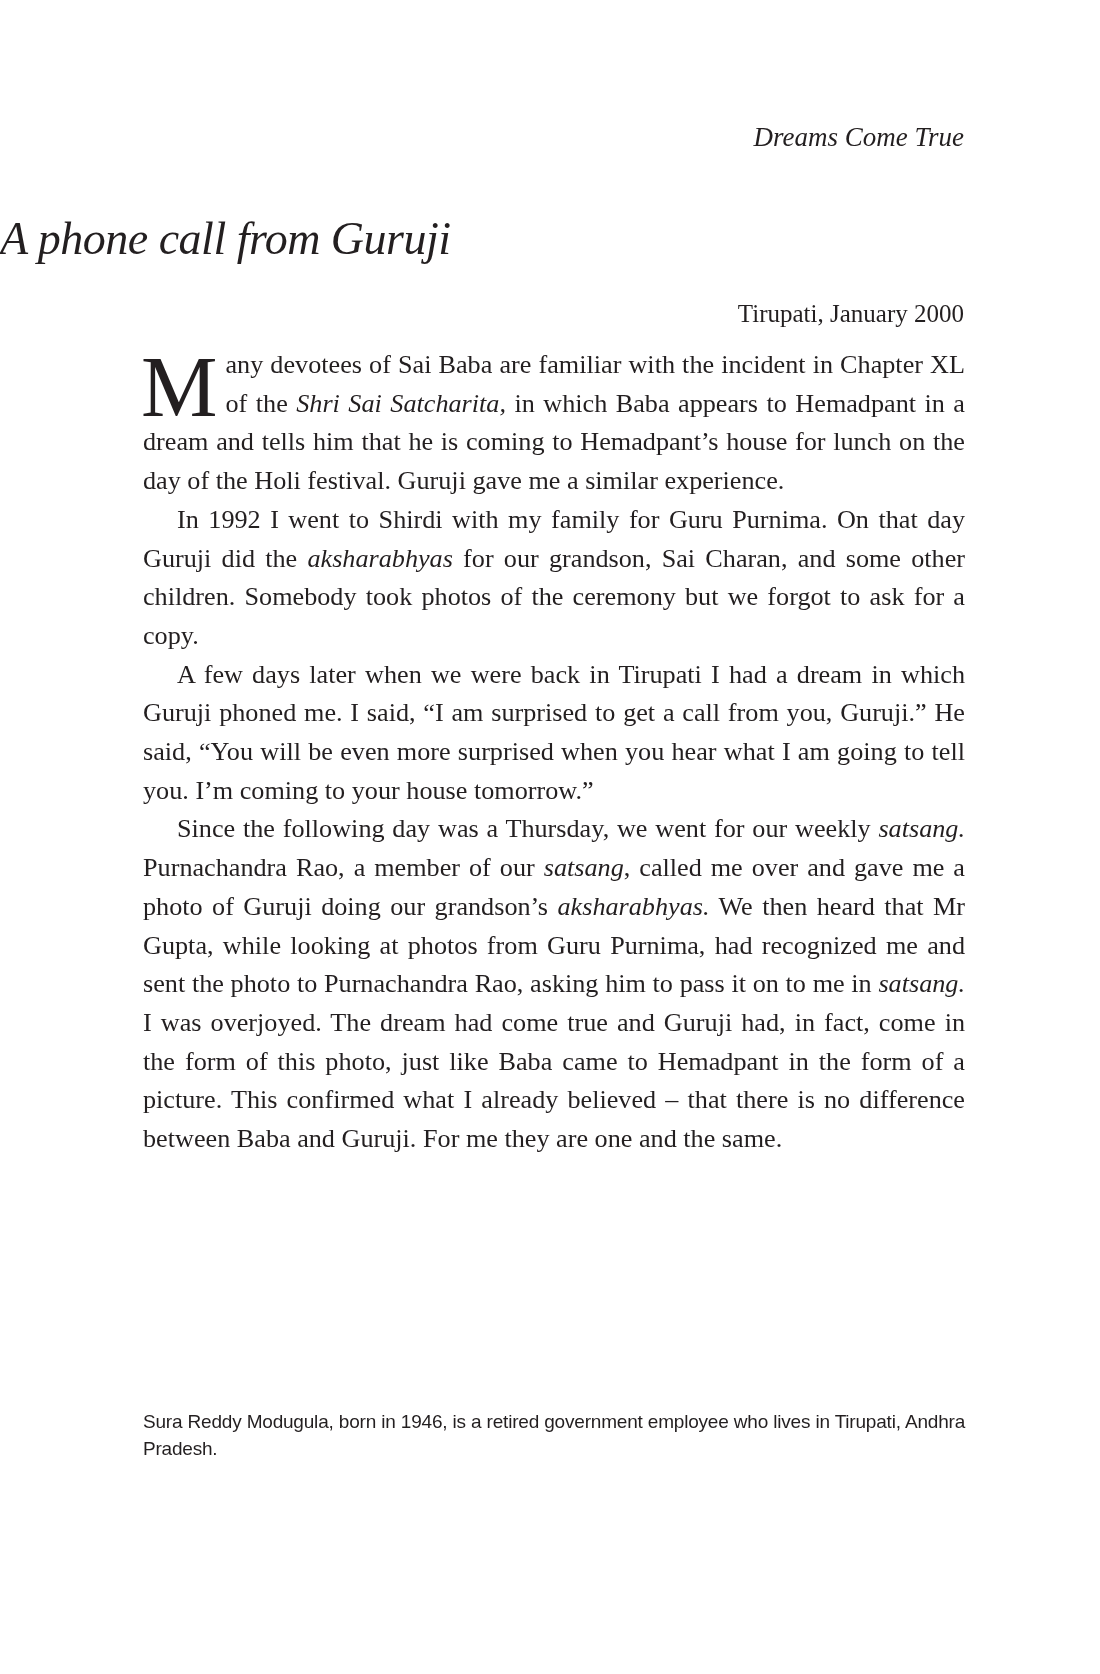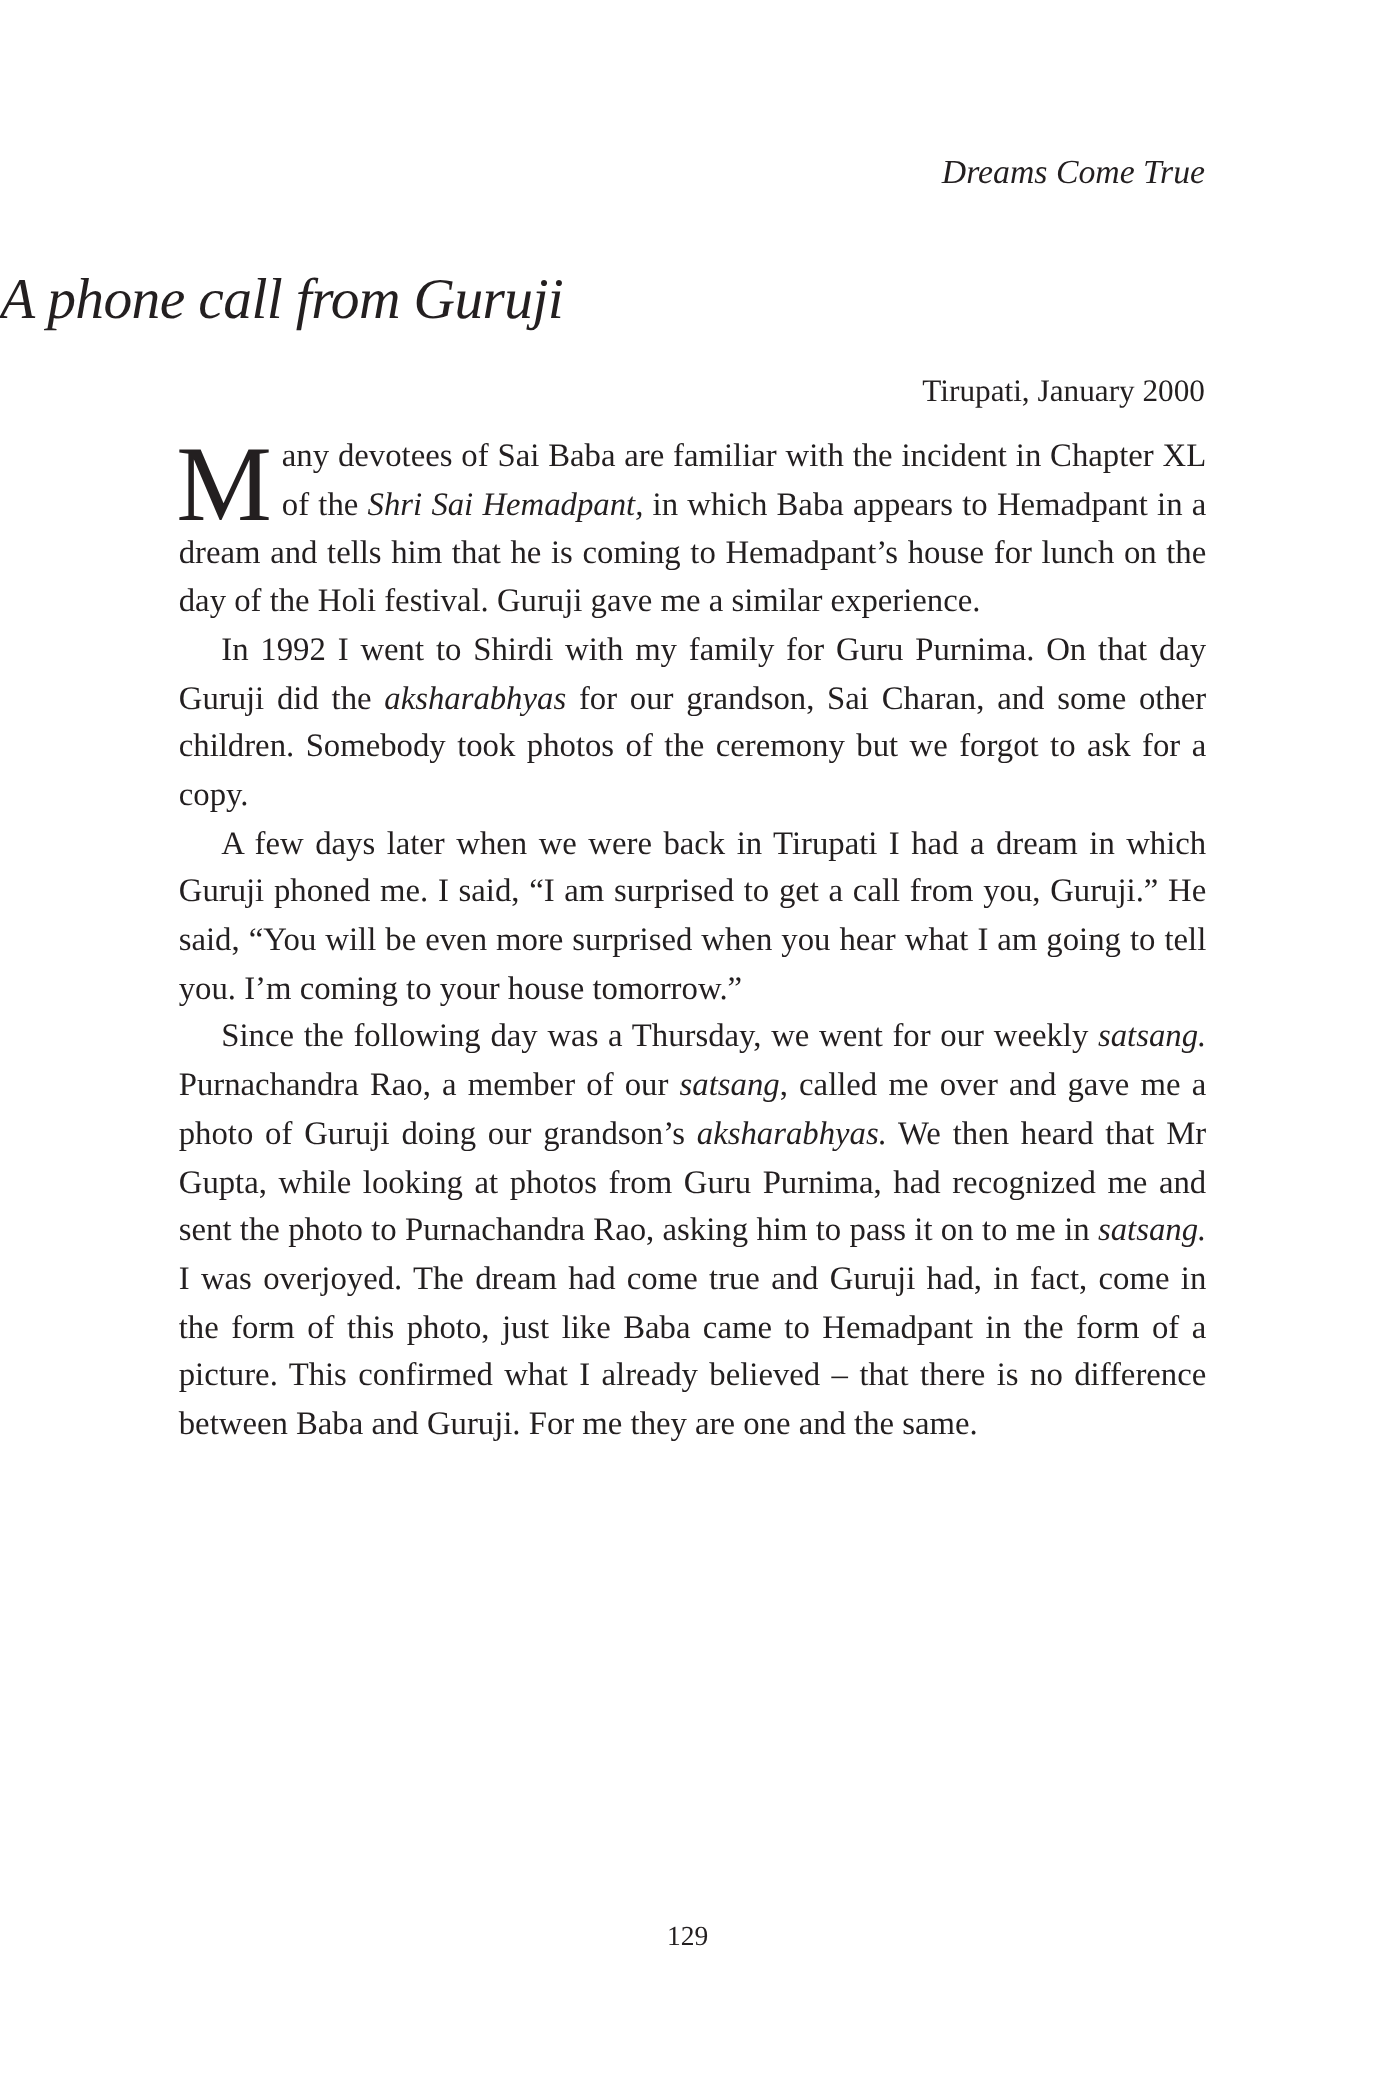--- a/index.html
+++ b/index.html
@@ -17,19 +17,19 @@
   .folio { position:absolute; left:0; right:0; top:1536px; text-align:center; font-size:22px; }
 </style>
 </head>
 <body>
 
 <div class="page">
   <div class="running-head">Dreams Come True</div>
   <div class="title">A phone call from Guruji</div>
   <div class="dateline">Tirupati, January 2000</div>
   <div class="body" id="body">
-      <p class="first"><span class="dropcap">M</span><span>any devotees of Sai Baba are familiar with the incident in Chapter XL of the </span><em>Shri Sai Hemadpant,</em><span> in which Baba appears to Hemadpant in a dream and tells him that he is coming to Hemadpant’s house for lunch on the day of the Holi festival. Guruji gave me a similar experience.</span></p>
+      <p class="first"><span class="dropcap">M</span><span>any devotees of Sai Baba are familiar with the incident in Chapter XL of the </span><em>Shri Sai Satcharita,</em><span> in which Baba appears to Hemadpant in a dream and tells him that he is coming to Hemadpant’s house for lunch on the day of the Holi festival. Guruji gave me a similar experience.</span></p>
       <p><span>In 1992 I went to Shirdi with my family for Guru Purnima. On that day Guruji did the </span><em>aksharabhyas</em><span> for our grandson, Sai Charan, and some other children. Somebody took photos of the ceremony but we forgot to ask for a copy.</span></p>
       <p><span>A few days later when we were back in Tirupati I had a dream in which Guruji phoned me. I said, “I am surprised to get a call from you, Guruji.” He said, “You will be even more surprised when you hear what I am going to tell you. I’m coming to your house tomorrow.”</span></p>
       <p><span>Since the following day was a Thursday, we went for our weekly </span><em>satsang.</em><span> Purnachandra Rao, a member of our </span><em>satsang</em><span>, called me over and gave me a photo of Guruji doing our grandson’s </span><em>aksharabhyas.</em><span> We then heard that Mr Gupta, while looking at photos from Guru Purnima, had recognized me and sent the photo to Purnachandra Rao, asking him to pass it on to me in </span><em>satsang.</em><span> I was overjoyed. The dream had come true and Guruji had, in fact, come in the form of this photo, just like Baba came to Hemadpant in the form of a picture. This confirmed what I already believed – that there is no difference between Baba and Guruji. For me they are one and the same.</span></p>
     </div>
-  <div class="folio">129</div>
+  <div class="bio">Sura Reddy Modugula, born in 1946, is a retired government employee who lives in Tirupati, Andhra Pradesh.</div>
 </div>
 
 </body></html>

